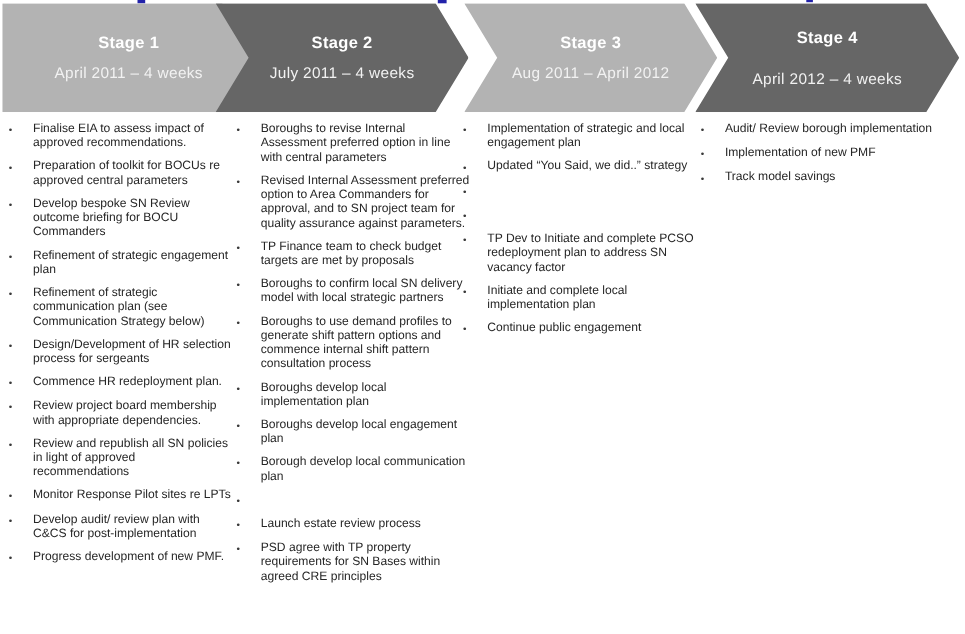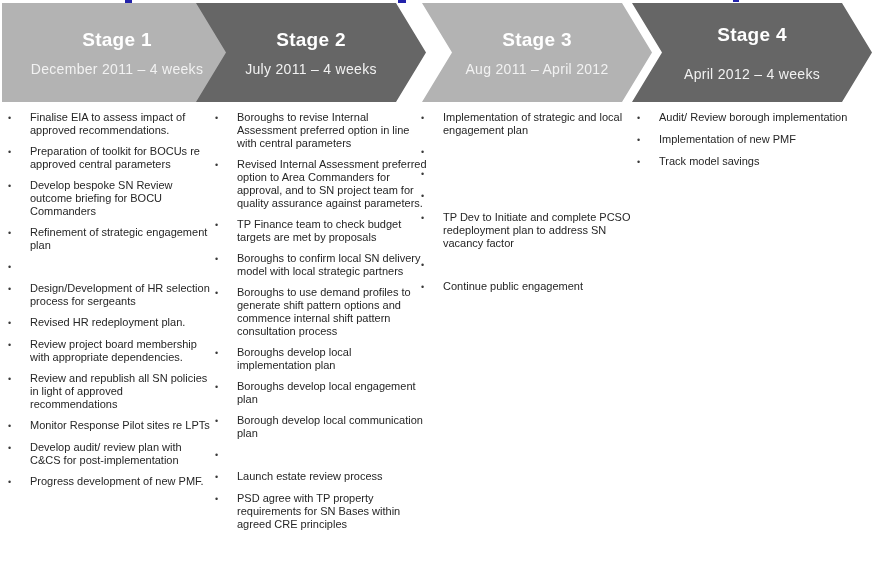--- a/index.html
+++ b/index.html
@@ -31,21 +31,21 @@
   .chev.light { background: #b3b3b3; }
   .chev.dark  { background: #666666; }
   .chev.first {
     clip-path: polygon(0 0, calc(100% - 30px) 0, 100% 50%, calc(100% - 30px) 100%, 0 100%);
   }
   .chev.notch {
     clip-path: polygon(0 0, calc(100% - 30px) 0, 100% 50%, calc(100% - 30px) 100%, 0 100%, 30px 50%);
   }
   .chev .stage-title {
     color: #ffffff;
-    font-size: 19px;
+    font-size: 15px;
     font-weight: bold;
     letter-spacing: 0.3px;
   }
   .chev .stage-dates {
     color: #f2f2f2;
     font-size: 14px;
     margin-top: 10px;
     letter-spacing: 0.3px;
   }
 
@@ -87,21 +87,21 @@
 <body>
 
 <div id="canvas">
 
   <div class="artifact" style="left:125px;width:7px;"></div>
   <div class="artifact" style="left:398px;width:8px;"></div>
   <div class="artifact" style="left:733px;width:6px;height:2px;"></div>
 
   <div class="chev light first" style="left:2px;width:230px;">
     <div class="stage-title">Stage 1</div>
-    <div class="stage-dates">December 2011 – 4 weeks</div>
+    <div class="stage-dates">April 2011 – 4 weeks</div>
   </div>
   <div class="chev dark notch" style="left:196px;width:230px;">
     <div class="stage-title">Stage 2</div>
     <div class="stage-dates">July 2011 – 4 weeks</div>
   </div>
   <div class="chev light notch" style="left:422px;width:230px;">
     <div class="stage-title">Stage 3</div>
     <div class="stage-dates">Aug 2011 – April 2012</div>
   </div>
   <div class="chev dark notch" style="left:632px;width:240px;gap:10px;">
@@ -122,28 +122,29 @@
         <li class="task-item">
         <span class="bullet">•</span>
         <span class="task-text">Develop bespoke SN Review outcome briefing for BOCU Commanders</span>
       </li>
         <li class="task-item">
         <span class="bullet">•</span>
         <span class="task-text">Refinement of strategic engagement plan</span>
       </li>
         <li class="task-item">
         <span class="bullet">•</span>
+        <span class="task-text">Refinement of strategic communication plan (see Communication Strategy below)</span>
       </li>
         <li class="task-item">
         <span class="bullet">•</span>
         <span class="task-text">Design/Development of HR selection process for sergeants</span>
       </li>
         <li class="task-item">
         <span class="bullet">•</span>
-        <span class="task-text">Revised HR redeployment plan.</span>
+        <span class="task-text">Commence HR redeployment plan.</span>
       </li>
         <li class="task-item">
         <span class="bullet">•</span>
         <span class="task-text">Review project board membership with appropriate dependencies.</span>
       </li>
         <li class="task-item">
         <span class="bullet">•</span>
         <span class="task-text">Review and republish all SN policies in light of approved recommendations</span>
       </li>
         <li class="task-item">
@@ -210,33 +211,35 @@
   </div>
 
   <div class="col" style="left:421px;width:212px;">
     <ul>
         <li class="task-item">
         <span class="bullet">•</span>
         <span class="task-text">Implementation of strategic and local engagement plan</span>
       </li>
         <li class="task-item">
         <span class="bullet">•</span>
+        <span class="task-text">Updated “You Said, we did..” strategy</span>
       </li>
         <li class="task-item">
         <span class="bullet">•</span>
       </li>
         <li class="task-item">
         <span class="bullet">•</span>
       </li>
         <li class="task-item">
         <span class="bullet">•</span>
         <span class="task-text">TP Dev to Initiate and complete PCSO redeployment plan to address SN vacancy factor</span>
       </li>
         <li class="task-item">
         <span class="bullet">•</span>
+        <span class="task-text">Initiate and complete local implementation plan</span>
       </li>
         <li class="task-item">
         <span class="bullet">•</span>
         <span class="task-text">Continue public engagement</span>
       </li>
       </ul>
   </div>
 
   <div class="col" style="left:637px;width:222px;">
     <ul>

